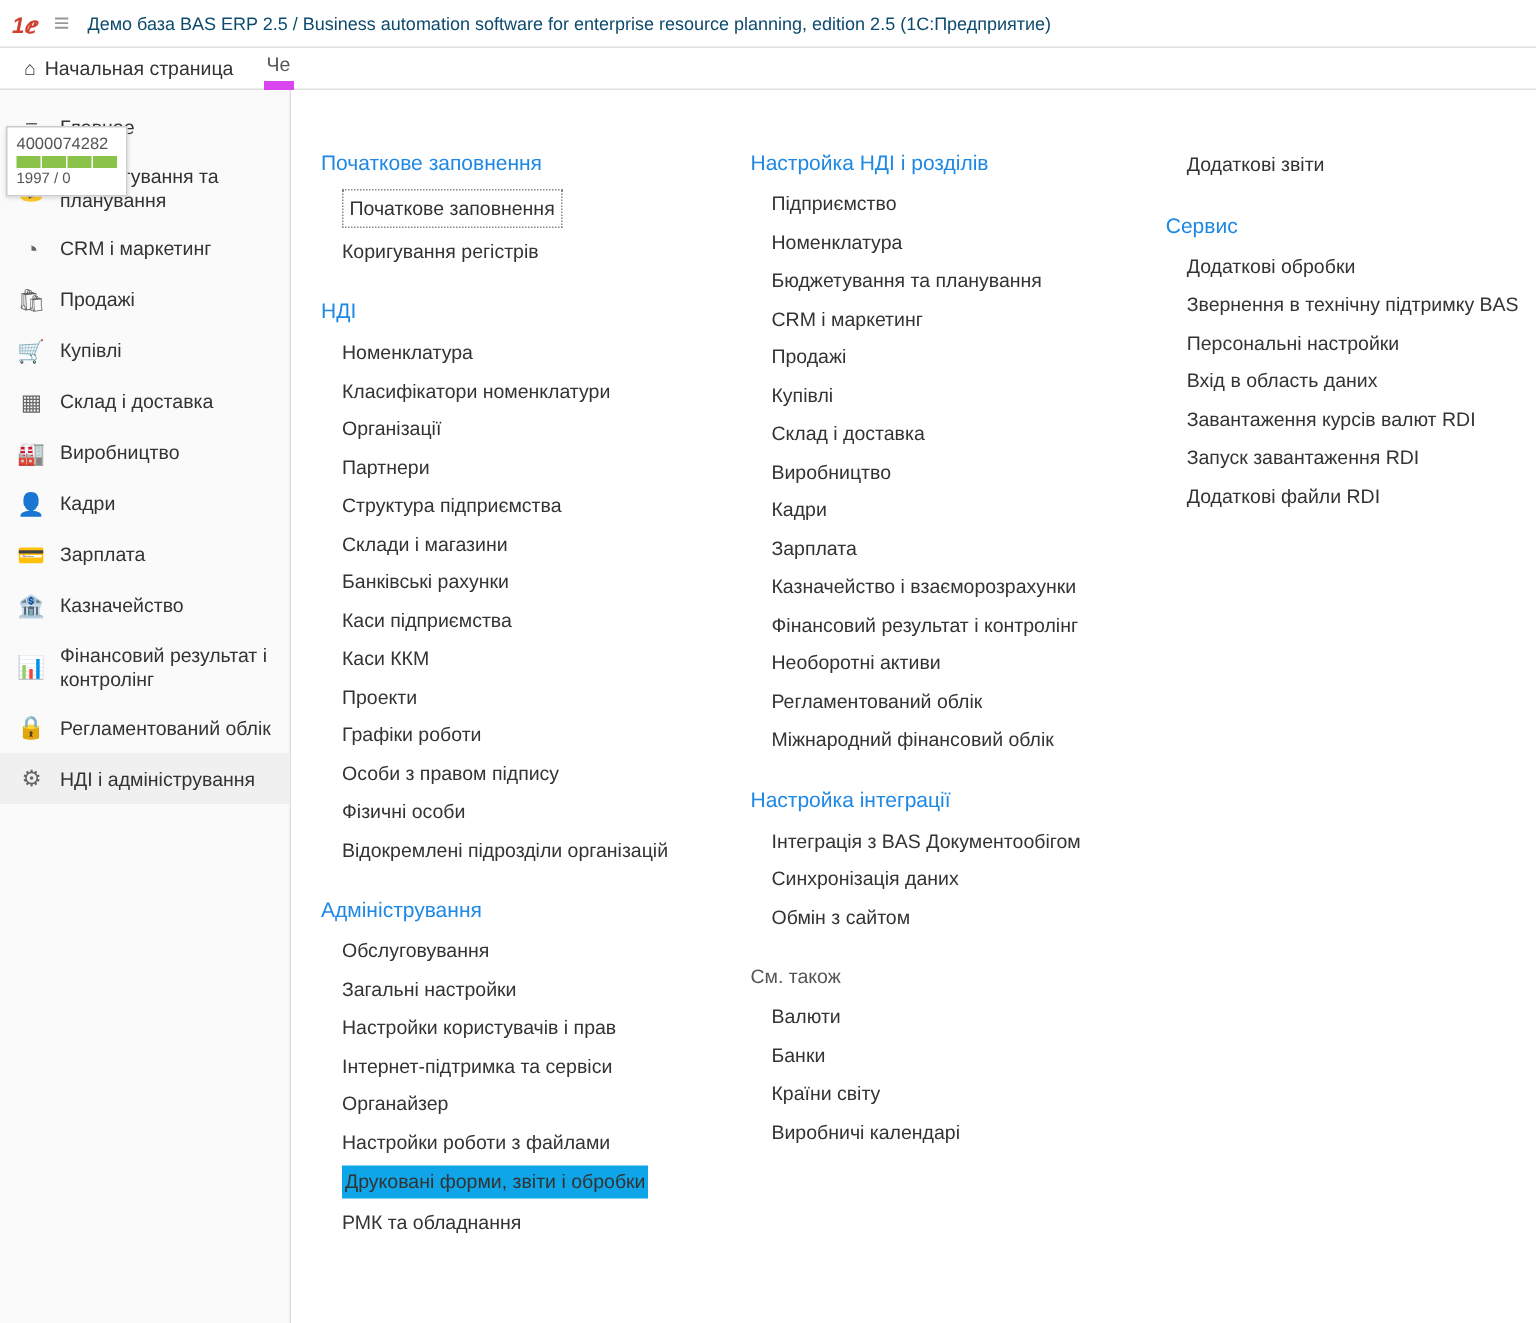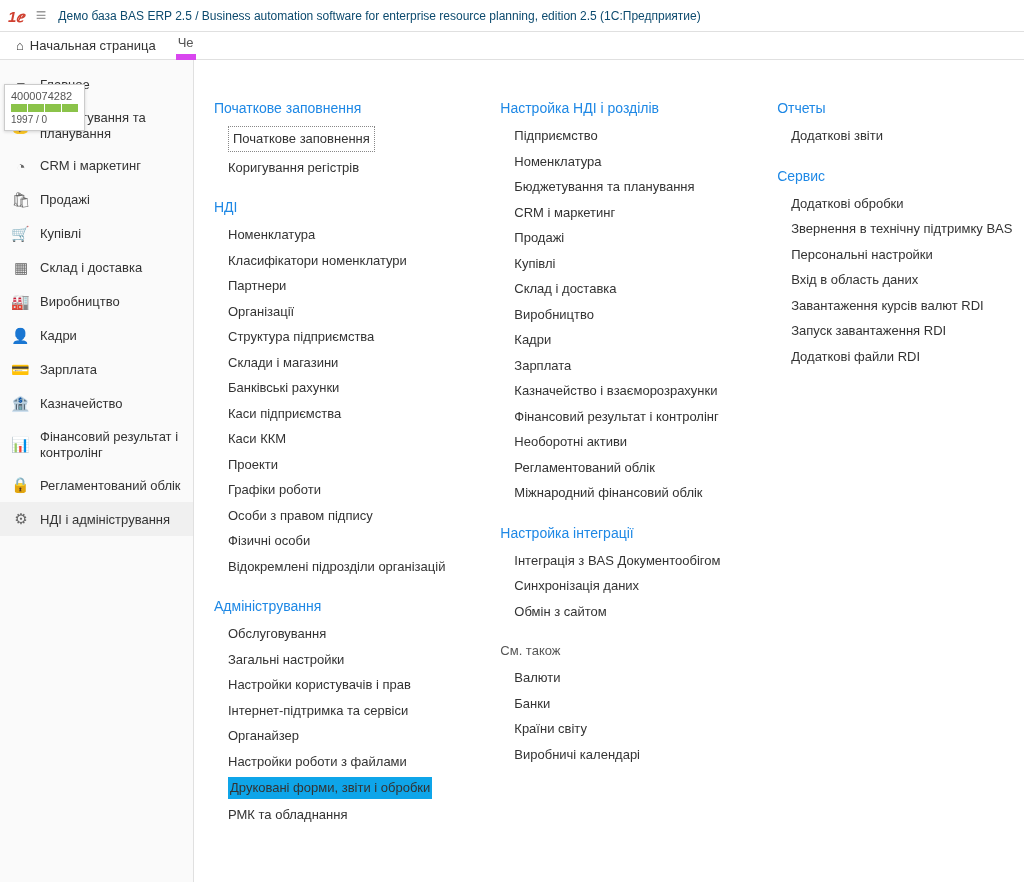--- a/index.html
+++ b/index.html
@@ -125,22 +125,22 @@
     <div class="col" style="width:260px">
       <div class="section-header">Початкове заповнення</div>
       <div class="link-list" id="c1s1">
           <div class="link-item boxed">Початкове заповнення</div>
           <div class="link-item">Коригування регістрів</div>
         </div>
       <div class="section-header mt">НДІ</div>
       <div class="link-list" id="c1s2">
           <div class="link-item">Номенклатура</div>
           <div class="link-item">Класифікатори номенклатури</div>
+          <div class="link-item">Організації</div>
           <div class="link-item">Партнери</div>
-          <div class="link-item">Організації</div>
           <div class="link-item">Структура підприємства</div>
           <div class="link-item">Склади і магазини</div>
           <div class="link-item">Банківські рахунки</div>
           <div class="link-item">Каси підприємства</div>
           <div class="link-item">Каси ККМ</div>
           <div class="link-item">Проекти</div>
           <div class="link-item">Графіки роботи</div>
           <div class="link-item">Особи з правом підпису</div>
           <div class="link-item">Фізичні особи</div>
           <div class="link-item">Відокремлені підрозділи організацій</div>
@@ -186,21 +186,20 @@
       <div class="section-header-plain">См. також</div>
       <div class="link-list" id="c2s3">
           <div class="link-item">Валюти</div>
           <div class="link-item">Банки</div>
           <div class="link-item">Країни світу</div>
           <div class="link-item">Виробничі календарі</div>
         </div>
     </div>
 
     <div class="col" style="width:250px">
-      <div class="section-header">Отчеты</div>
       <div class="link-list" id="c3s1">
           <div class="link-item">Додаткові звіти</div>
         </div>
       <div class="section-header mt">Сервис</div>
       <div class="link-list" id="c3s2">
           <div class="link-item">Додаткові обробки</div>
           <div class="link-item">Звернення в технічну підтримку BAS</div>
           <div class="link-item">Персональні настройки</div>
           <div class="link-item">Вхід в область даних</div>
           <div class="link-item">Завантаження курсів валют RDI</div>

